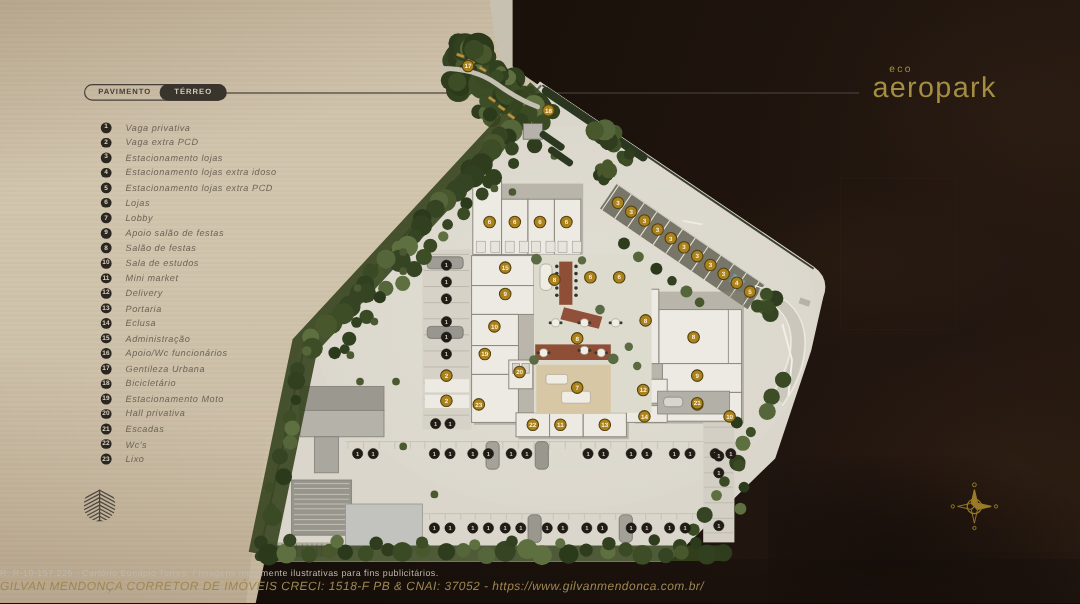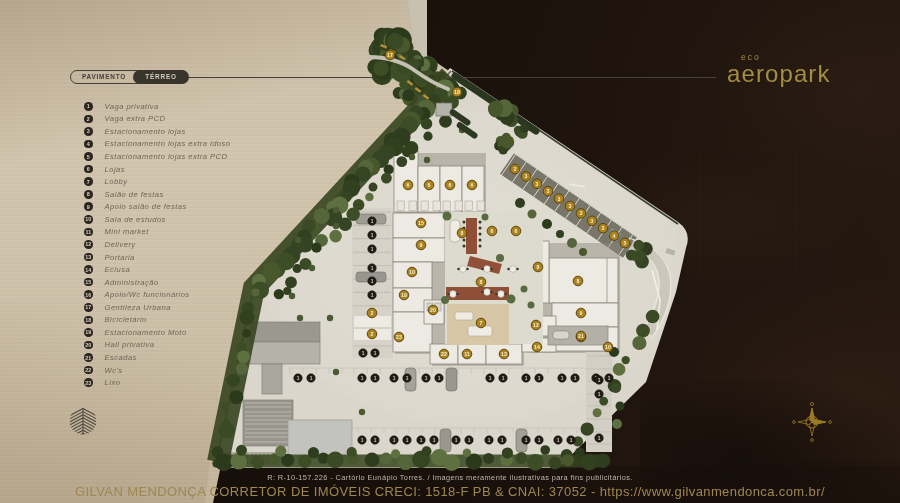--- a/index.html
+++ b/index.html
@@ -20,21 +20,21 @@
   #tab1{position:absolute;left:0;top:0;width:66px;height:12px;line-height:12px;
     text-align:center;font-size:6.4px;font-weight:bold;color:#45403a;letter-spacing:0.8px;}
   #tab2{position:absolute;left:62px;top:-1px;width:56px;height:14px;line-height:14px;
     background:#39342c;border-radius:8px;text-align:center;font-size:6.4px;font-weight:bold;
     color:#d5cdbc;letter-spacing:0.8px;}
   
   #logo{position:absolute;left:727px;top:52px;color:#a38e41;}
   #logo .eco{font-size:8.5px;letter-spacing:2px;margin-left:14px;}
   #logo .name{font-size:24px;letter-spacing:1.1px;margin-top:-2px;}
   
-  .foot{position:absolute;width:900px;text-align:center;letter-spacing:0.4px;}
+  .foot{position:absolute;width:900px;text-align:left;letter-spacing:0.4px;}
 </style>
 </head>
 <body>
 <div id="stage">
 
   <div class="abs" style="left:0;top:0;width:900px;height:503px;
     background:linear-gradient(110deg,#150e09 0%,#1a110b 40%,#1e140d 60%,#221610 80%,#261911 100%);"></div>
 
   <div class="abs" style="left:620px;top:0;width:280px;height:260px;
     background:radial-gradient(ellipse at 85% 35%,rgba(58,40,24,0.35) 0%,rgba(40,28,17,0.18) 45%,rgba(26,18,12,0) 75%);"></div>
@@ -1110,27 +1110,27 @@
         <div class="lbad">6</div>
         <div class="ltxt">Lojas</div>
       </div>
 
     <div class="lrow">
         <div class="lbad">7</div>
         <div class="ltxt">Lobby</div>
       </div>
 
     <div class="lrow">
+        <div class="lbad">9</div>
+        <div class="ltxt">Apoio salão de festas</div>
+      </div>
+
+    <div class="lrow">
         <div class="lbad">8</div>
         <div class="ltxt">Salão de festas</div>
-      </div>
-
-    <div class="lrow">
-        <div class="lbad">9</div>
-        <div class="ltxt">Apoio salão de festas</div>
       </div>
 
     <div class="lrow">
         <div class="lbad">10</div>
         <div class="ltxt">Sala de estudos</div>
       </div>
 
     <div class="lrow">
         <div class="lbad">11</div>
         <div class="ltxt">Mini market</div>
@@ -1197,15 +1197,15 @@
       </div>
   </div>
 
   <div id="logo">
     <div class="eco">eco</div>
     <div class="name">aeropark</div>
   </div>
 
   <div class="foot" style="top:472.5px;color:#beb8ac;font-size:7.4px;">R: R-10-157.226 - Cartório Eunápio Torres. / Imagens meramente ilustrativas para fins publicitários.</div>
 
-  <div class="foot" style="top:484px;color:#9f8751;font-size:13px;">GILVAN MENDONÇA CORRETOR DE IMÓVEIS CRECI: 1518-F PB &amp; CNAI: 37052 - https://www.gilvanmendonca.com.br/</div>
+  <div class="foot" style="top:484px;color:#9f8751;font-size:10px;font-style:italic;">GILVAN MENDONÇA CORRETOR DE IMÓVEIS CRECI: 1518-F PB &amp; CNAI: 37052 - https://www.gilvanmendonca.com.br/</div>
 
 </div>
 
 </body></html>

